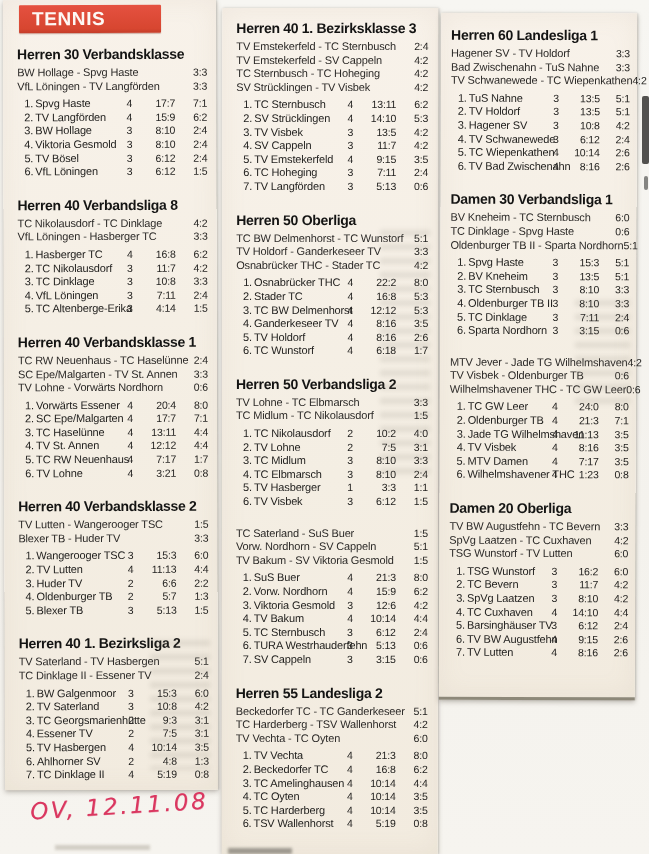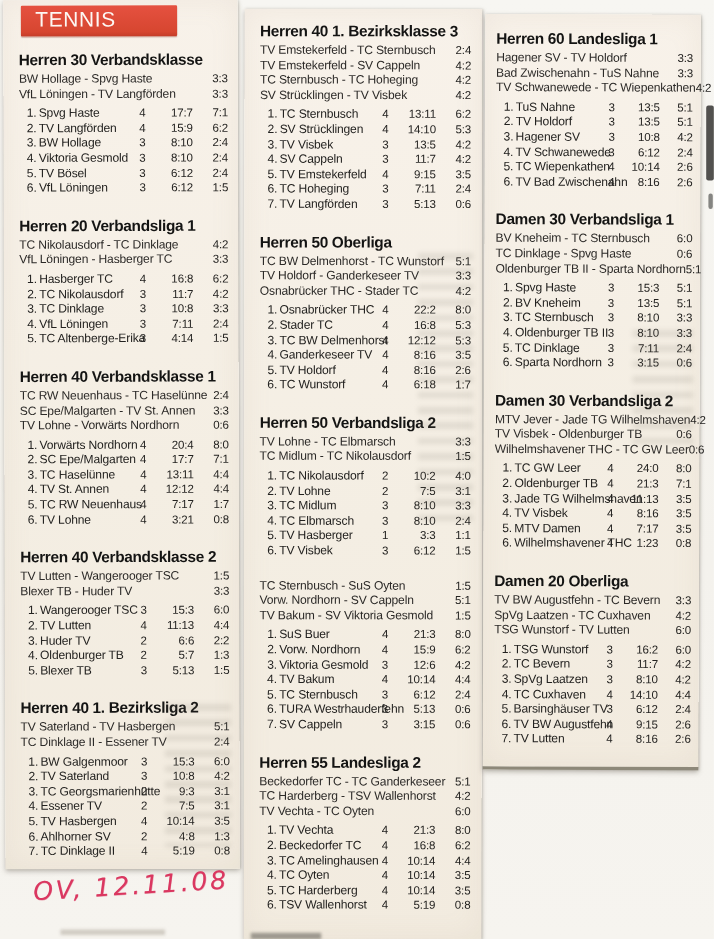--- a/index.html
+++ b/index.html
@@ -13,21 +13,21 @@
     position:absolute;box-sizing:border-box;
     background:linear-gradient(175deg,#f8f2ea 0%,#f4eee3 55%,#f2ebdf 100%);
     box-shadow:0 2px 5px rgba(95,88,76,.38), 1px 0 2px rgba(95,88,76,.2), inset 0 0 26px rgba(165,145,115,.10);
   }
   .strip-left{left:4px;top:0;width:213px;height:790px;padding:5px 9px 0 14px;transform:rotate(-.15deg);}
   .strip-mid{left:222px;top:8px;width:216px;height:846px;padding:12px 10px 0 14px;transform:rotate(.05deg);}
   .strip-right{left:440px;top:13px;width:196px;height:687px;padding:14px 7px 0 10px;transform:rotate(.2deg);border-bottom:3px solid #8d8879;}
   .masthead{
     width:142px;height:28px;margin:0 0 13px 2px;
     background:linear-gradient(180deg,var(--accent,#e55140) 0%,#d74630 85%,#c43d29 100%);
-    color:#fdf8f4;font-weight:normal;font-size:19px;letter-spacing:.6px;
+    color:#fdf8f4;font-weight:bold;font-size:19px;letter-spacing:.6px;
     display:flex;align-items:center;padding-left:13px;box-sizing:border-box;
     border-radius:1px;box-shadow:0 1px 1px rgba(120,40,25,.35);
   }
   .league{margin:0 0 18px 0;}
   .league-title{
     margin:0 0 4px 0;font-size:14px;line-height:16px;font-weight:bold;
     color:#141413;letter-spacing:-.3px;white-space:nowrap;
   }
   .match-row{
     display:flex;justify-content:space-between;align-items:baseline;
@@ -115,21 +115,21 @@
           </div>
           <div class="standing-row">
             <span class="team-cell"><span class="rank">6.</span> <span class="team">VfL Löningen</span></span>
             <span class="num num-played">3</span>
             <span class="num num-sets">6:12</span>
             <span class="num num-pts">1:5</span>
           </div>
         </div>
       </section>
       <section class="league">
-        <h2 class="league-title">Herren 20 Verbandsliga 1</h2>
+        <h2 class="league-title">Herren 40 Verbandsliga 8</h2>
         <div class="matches">
           <div class="match-row">
             <span class="match-pairing">TC Nikolausdorf - TC Dinklage</span>
             <span class="match-score">4:2</span>
           </div>
           <div class="match-row">
             <span class="match-pairing">VfL Löningen - Hasberger TC</span>
             <span class="match-score">3:3</span>
           </div>
         </div>
@@ -177,21 +177,21 @@
             <span class="match-pairing">SC Epe/Malgarten - TV St. Annen</span>
             <span class="match-score">3:3</span>
           </div>
           <div class="match-row">
             <span class="match-pairing">TV Lohne - Vorwärts Nordhorn</span>
             <span class="match-score">0:6</span>
           </div>
         </div>
         <div class="standings">
           <div class="standing-row">
-            <span class="team-cell"><span class="rank">1.</span> <span class="team">Vorwärts Nordhorn</span></span>
+            <span class="team-cell"><span class="rank">1.</span> <span class="team">Vorwärts Essener</span></span>
             <span class="num num-played">4</span>
             <span class="num num-sets">20:4</span>
             <span class="num num-pts">8:0</span>
           </div>
           <div class="standing-row">
             <span class="team-cell"><span class="rank">2.</span> <span class="team">SC Epe/Malgarten</span></span>
             <span class="num num-played">4</span>
             <span class="num num-sets">17:7</span>
             <span class="num num-pts">7:1</span>
           </div>
@@ -495,21 +495,21 @@
             <span class="team-cell"><span class="rank">6.</span> <span class="team">TV Visbek</span></span>
             <span class="num num-played">3</span>
             <span class="num num-sets">6:12</span>
             <span class="num num-pts">1:5</span>
           </div>
         </div>
       </section>
       <section class="league">
         <div class="matches">
           <div class="match-row">
-            <span class="match-pairing">TC Sternbusch - SuS Oyten</span>
+            <span class="match-pairing">TC Saterland - SuS Buer</span>
             <span class="match-score">1:5</span>
           </div>
           <div class="match-row">
             <span class="match-pairing">Vorw. Nordhorn - SV Cappeln</span>
             <span class="match-score">5:1</span>
           </div>
           <div class="match-row">
             <span class="match-pairing">TV Bakum - SV Viktoria Gesmold</span>
             <span class="match-score">1:5</span>
           </div>
@@ -723,21 +723,20 @@
           </div>
           <div class="standing-row">
             <span class="team-cell"><span class="rank">6.</span> <span class="team">Sparta Nordhorn</span></span>
             <span class="num num-played">3</span>
             <span class="num num-sets">3:15</span>
             <span class="num num-pts">0:6</span>
           </div>
         </div>
       </section>
       <section class="league">
-        <h2 class="league-title">Damen 30 Verbandsliga 2</h2>
         <div class="matches">
           <div class="match-row">
             <span class="match-pairing">MTV Jever - Jade TG Wilhelmshaven</span>
             <span class="match-score">4:2</span>
           </div>
           <div class="match-row">
             <span class="match-pairing">TV Visbek - Oldenburger TB</span>
             <span class="match-score">0:6</span>
           </div>
           <div class="match-row">

